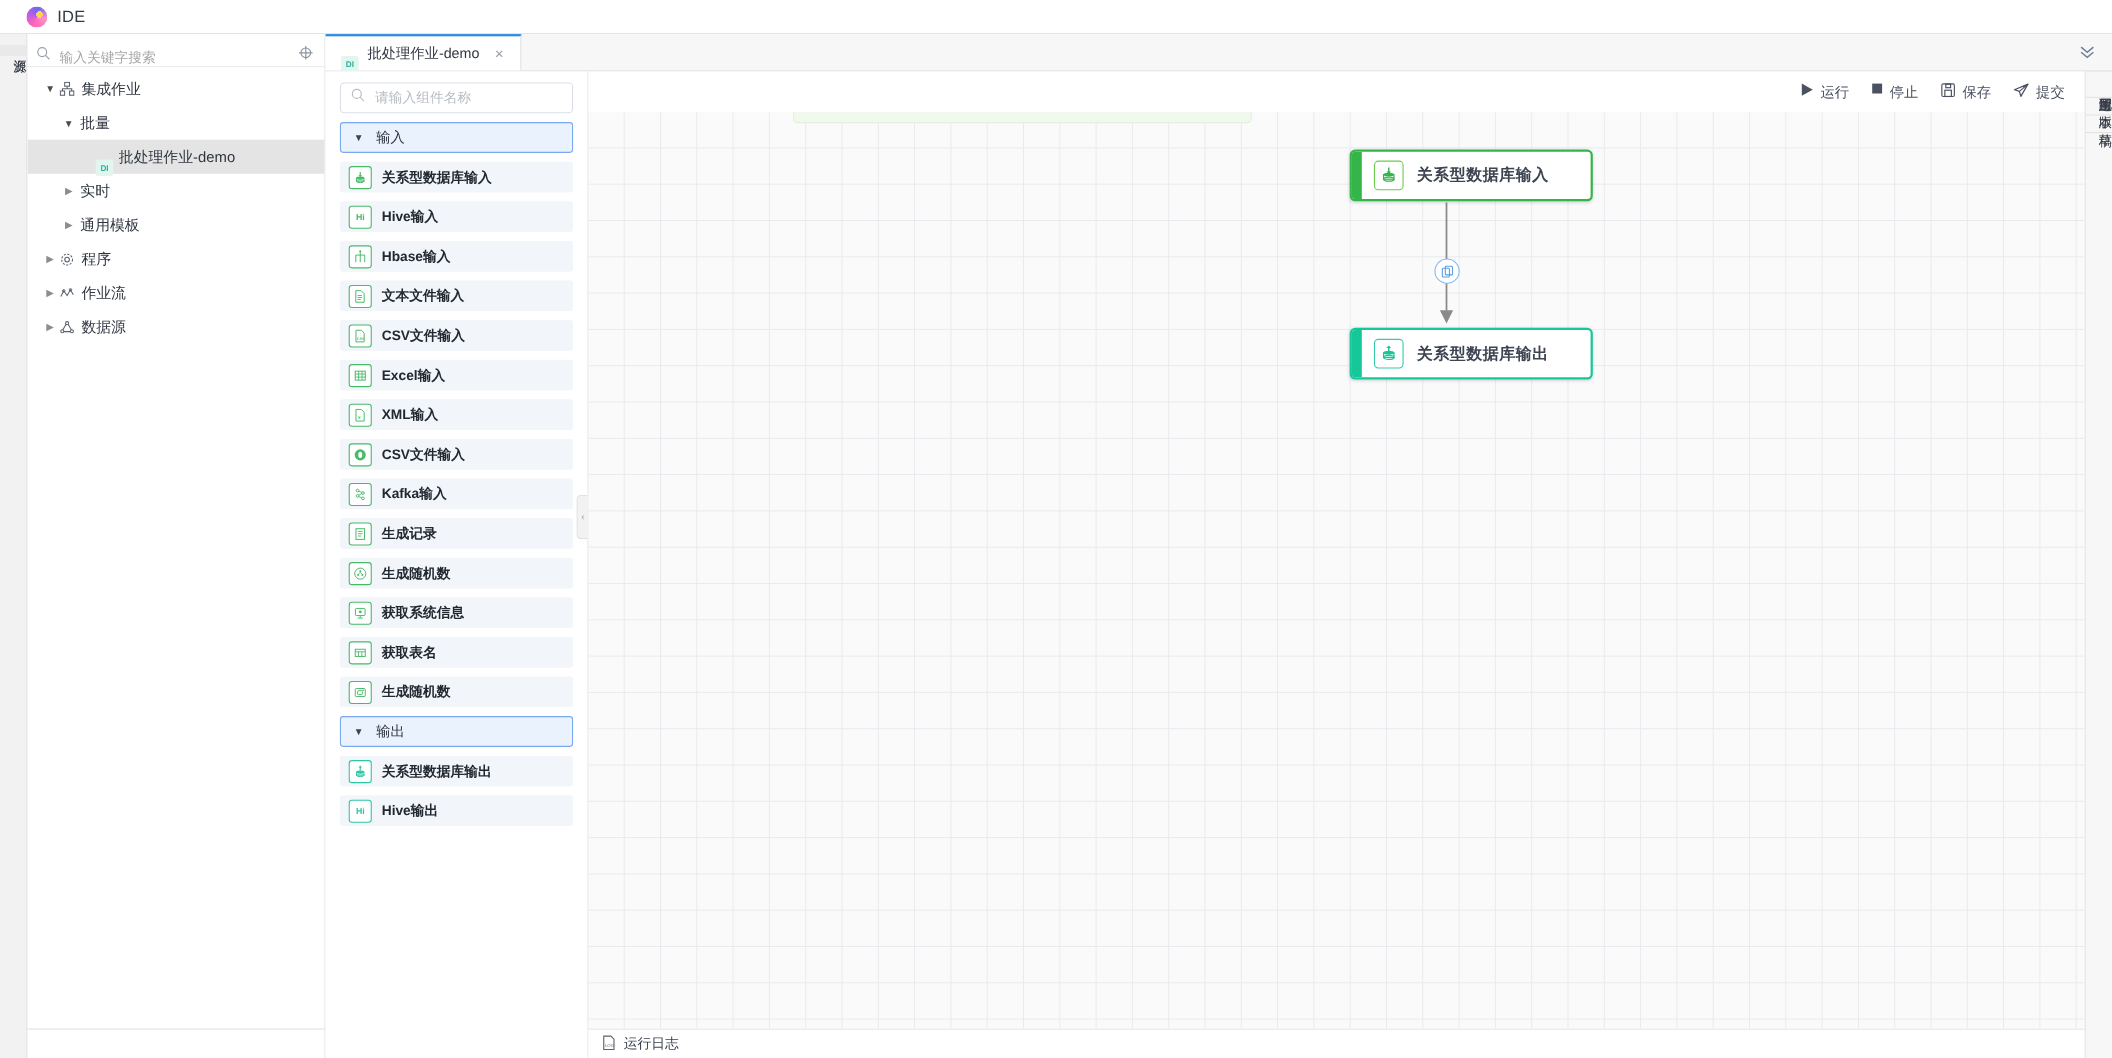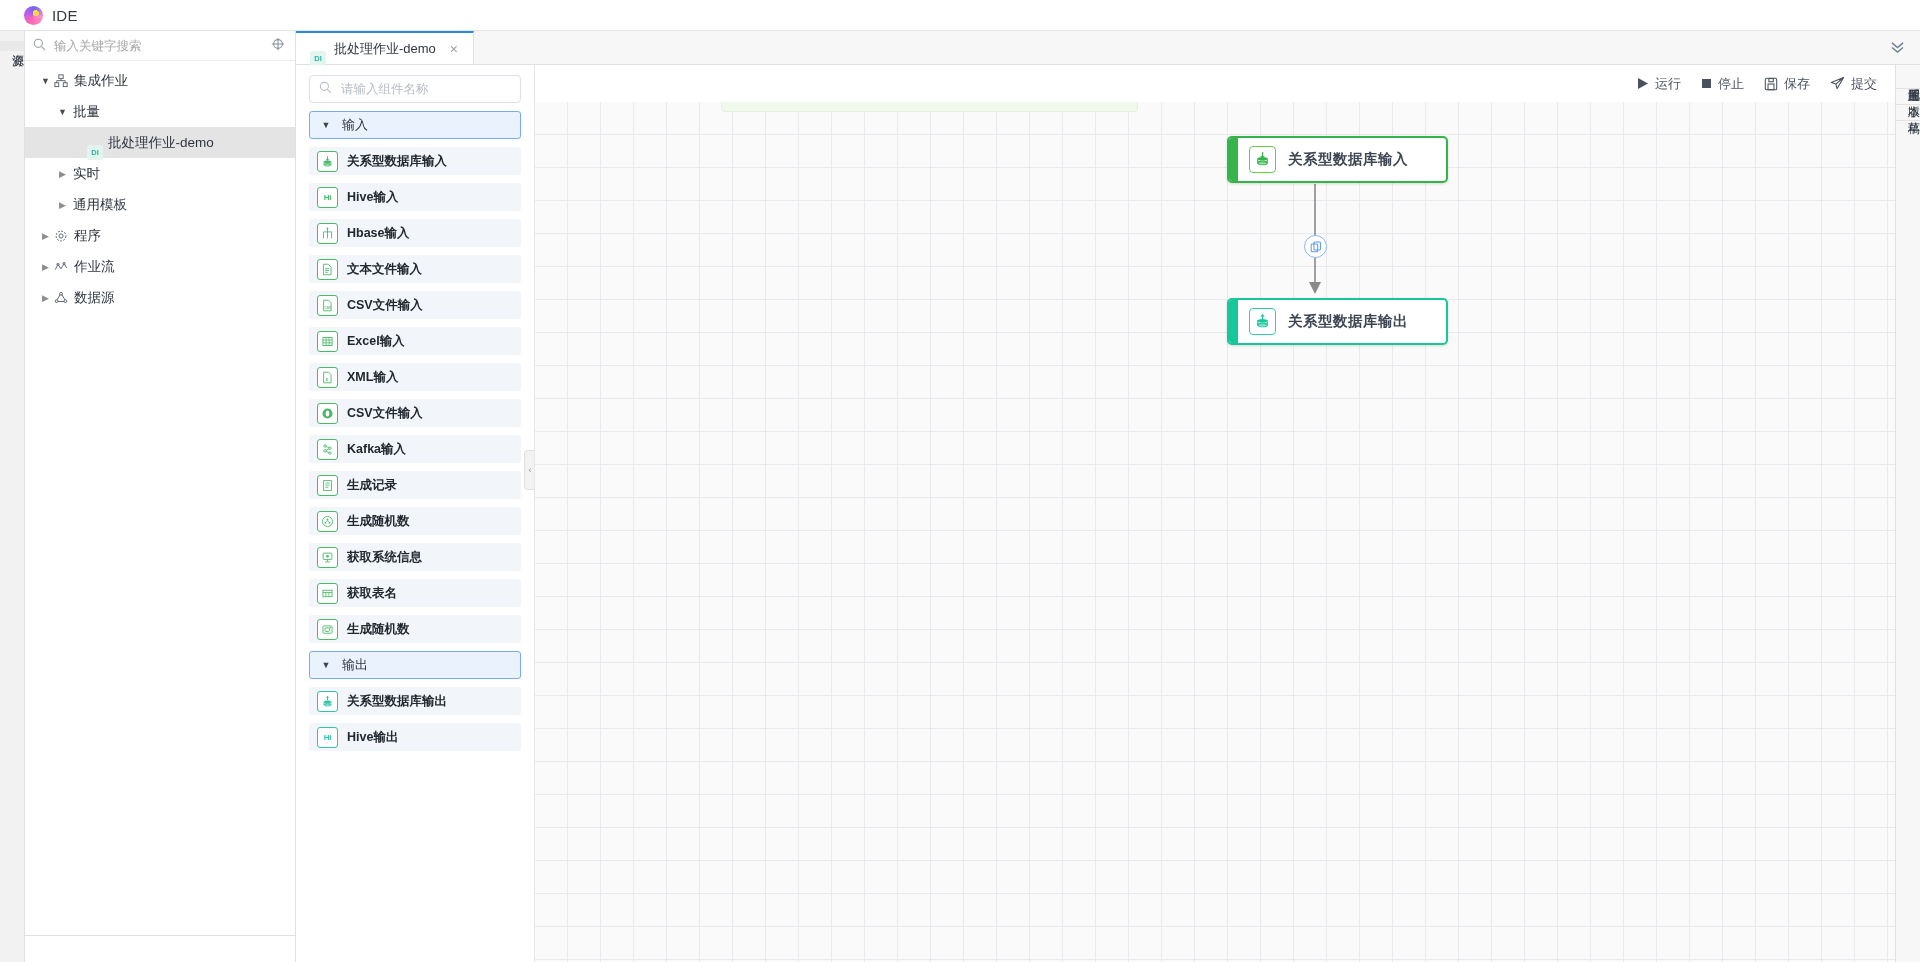--- a/index.html
+++ b/index.html
@@ -87,21 +87,21 @@
     color: #2b3038;
     border-bottom: 1px solid #ececec;
     white-space: nowrap;
   }
   .tree-header .hdr-label { font-weight: bold; }
   .tree-header .hdr-value { font-weight: bold; margin-left: 7px; }
 
   .tree-search {
     height: 30px;
     display: flex;
-    align-items: center;
+    align-items: flex-end;
     border-bottom: 1px solid #ececec;
     padding: 0 10px 0 8px;
     position: relative;
   }
   .tree-search .s-ico { margin-right: 6px; flex: none; }
   .tree-search input {
     border: 0;
     outline: 0;
     font-size: 12.5px;
     color: #333;
@@ -288,21 +288,20 @@
     align-items: center;
     justify-content: flex-end;
     padding-right: 18px;
     gap: 20px;
     flex: none;
     position: relative;
     z-index: 3;
   }
   .tb-btn {
     display: flex;
-    align-items: center;
     gap: 6px;
     font-size: 13px;
     color: #4a5160;
     cursor: pointer;
   }
   .canvas {
     flex: 1;
     position: relative;
     background-color: #fafafa;
     background-image:
@@ -802,20 +801,29 @@
                 <ellipse cx="9" cy="8.2" rx="5" ry="1.9" fill="#16c79a"></ellipse>
                 <line x1="9" y1="1.6" x2="9" y2="6.4" stroke="#16c79a" stroke-width="1.4"></line>
                 <polygon points="6.6,3.6 11.4,3.6 9,1.2" fill="#16c79a"></polygon>
               </svg>
             </div>
             <div class="n-label">关系型数据库输出</div>
           </div>
 
         </div>
 
+        <div class="logbar">
+          <span>
+            <svg width="13" height="14" viewBox="0 0 14 15">
+                <path d="M2 1 h7 l3 3 v10 h-10 z" fill="none" stroke="#5b626e" stroke-width="1.1"></path>
+                <text x="3.2" y="11.4" font-size="4.2" fill="#5b626e" font-family="Liberation Sans, sans-serif">LOG</text>
+              </svg>
+          </span>
+          <span>运行日志</span>
+        </div>
       </div>
 
       <div class="right-rail">
         <div class="rrail-tab">通用配置</div>
         <div class="rrail-tab">版本</div>
         <div class="rrail-tab">草稿</div>
       </div>
 
     </div>
   </div>

